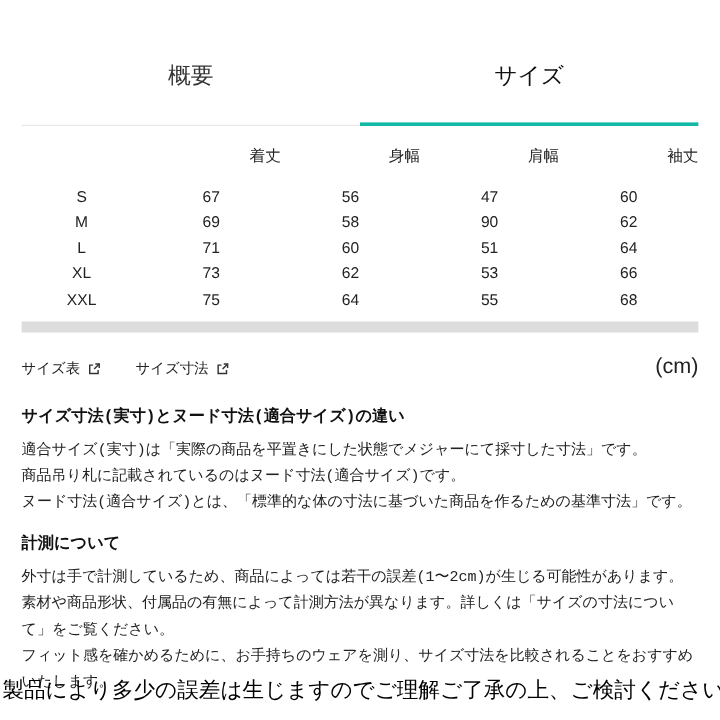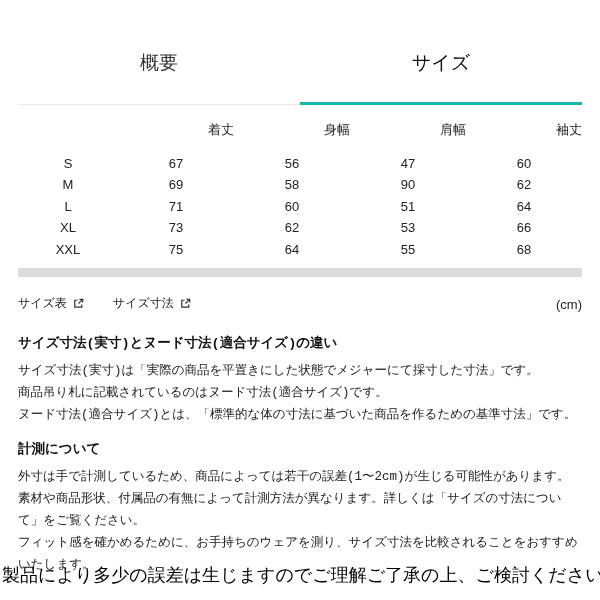--- a/index.html
+++ b/index.html
@@ -38,21 +38,21 @@
   
   .h-scrollbar {
     margin-top:8px; height:9px;
     background:#dcdcdc; border-radius:1px;
   }
 
   
   .links-row { display:flex; align-items:flex-end; margin-top:18px; font-size:12px; color:#222; }
   .link { display:inline-flex; align-items:center; gap:5px; margin-right:28px; cursor:pointer; }
   .link svg { display:block; }
-  .unit { margin-left:auto; font-size:13px; color:#222; }
+  .unit { margin-left:auto; font-size:18px; color:#222; }
 
   
   .section { margin-top:0;font-family:Liberation Mono, monospace; }
   .sec-1 { margin-top:22px; }
   .sec-2 { margin-top:14px; }
   .sec-title { font-size:13.5px; font-weight:bold; margin:0 0 8px 0; color:#111; }
   .sec-line { font-size:12.5px; line-height:22px; margin:0; color:#222; }
 
   
   .notice {
@@ -140,21 +140,21 @@
           <path d="M8 2.5 H11.5 V6"></path>
           <path d="M11.5 2.5 L7 7"></path>
         </svg>
       </span>
     </span>
     <span class="unit">(cm)</span>
   </div>
 
   <div class="section sec-1">
     <h3 class="sec-title">サイズ寸法(実寸)とヌード寸法(適合サイズ)の違い</h3>
-    <p class="sec-line">サイズ寸法(実寸)は「実際の商品を平置きにした状態でメジャーにて採寸した寸法」です。</p>
+    <p class="sec-line">適合サイズ(実寸)は「実際の商品を平置きにした状態でメジャーにて採寸した寸法」です。</p>
     <p class="sec-line">商品吊り札に記載されているのはヌード寸法(適合サイズ)です。</p>
     <p class="sec-line">ヌード寸法(適合サイズ)とは、「標準的な体の寸法に基づいた商品を作るための基準寸法」です。</p>
   </div>
 
   <div class="section sec-2">
     <h3 class="sec-title">計測について</h3>
     <p class="sec-line">外寸は手で計測しているため、商品によっては若干の誤差(1〜2cm)が生じる可能性があります。</p>
     <p class="sec-line">素材や商品形状、付属品の有無によって計測方法が異なります。詳しくは「サイズの寸法について」をご覧ください。</p>
     <p class="sec-line">フィット感を確かめるために、お手持ちのウェアを測り、サイズ寸法を比較されることをおすすめいたします。</p>
   </div>

